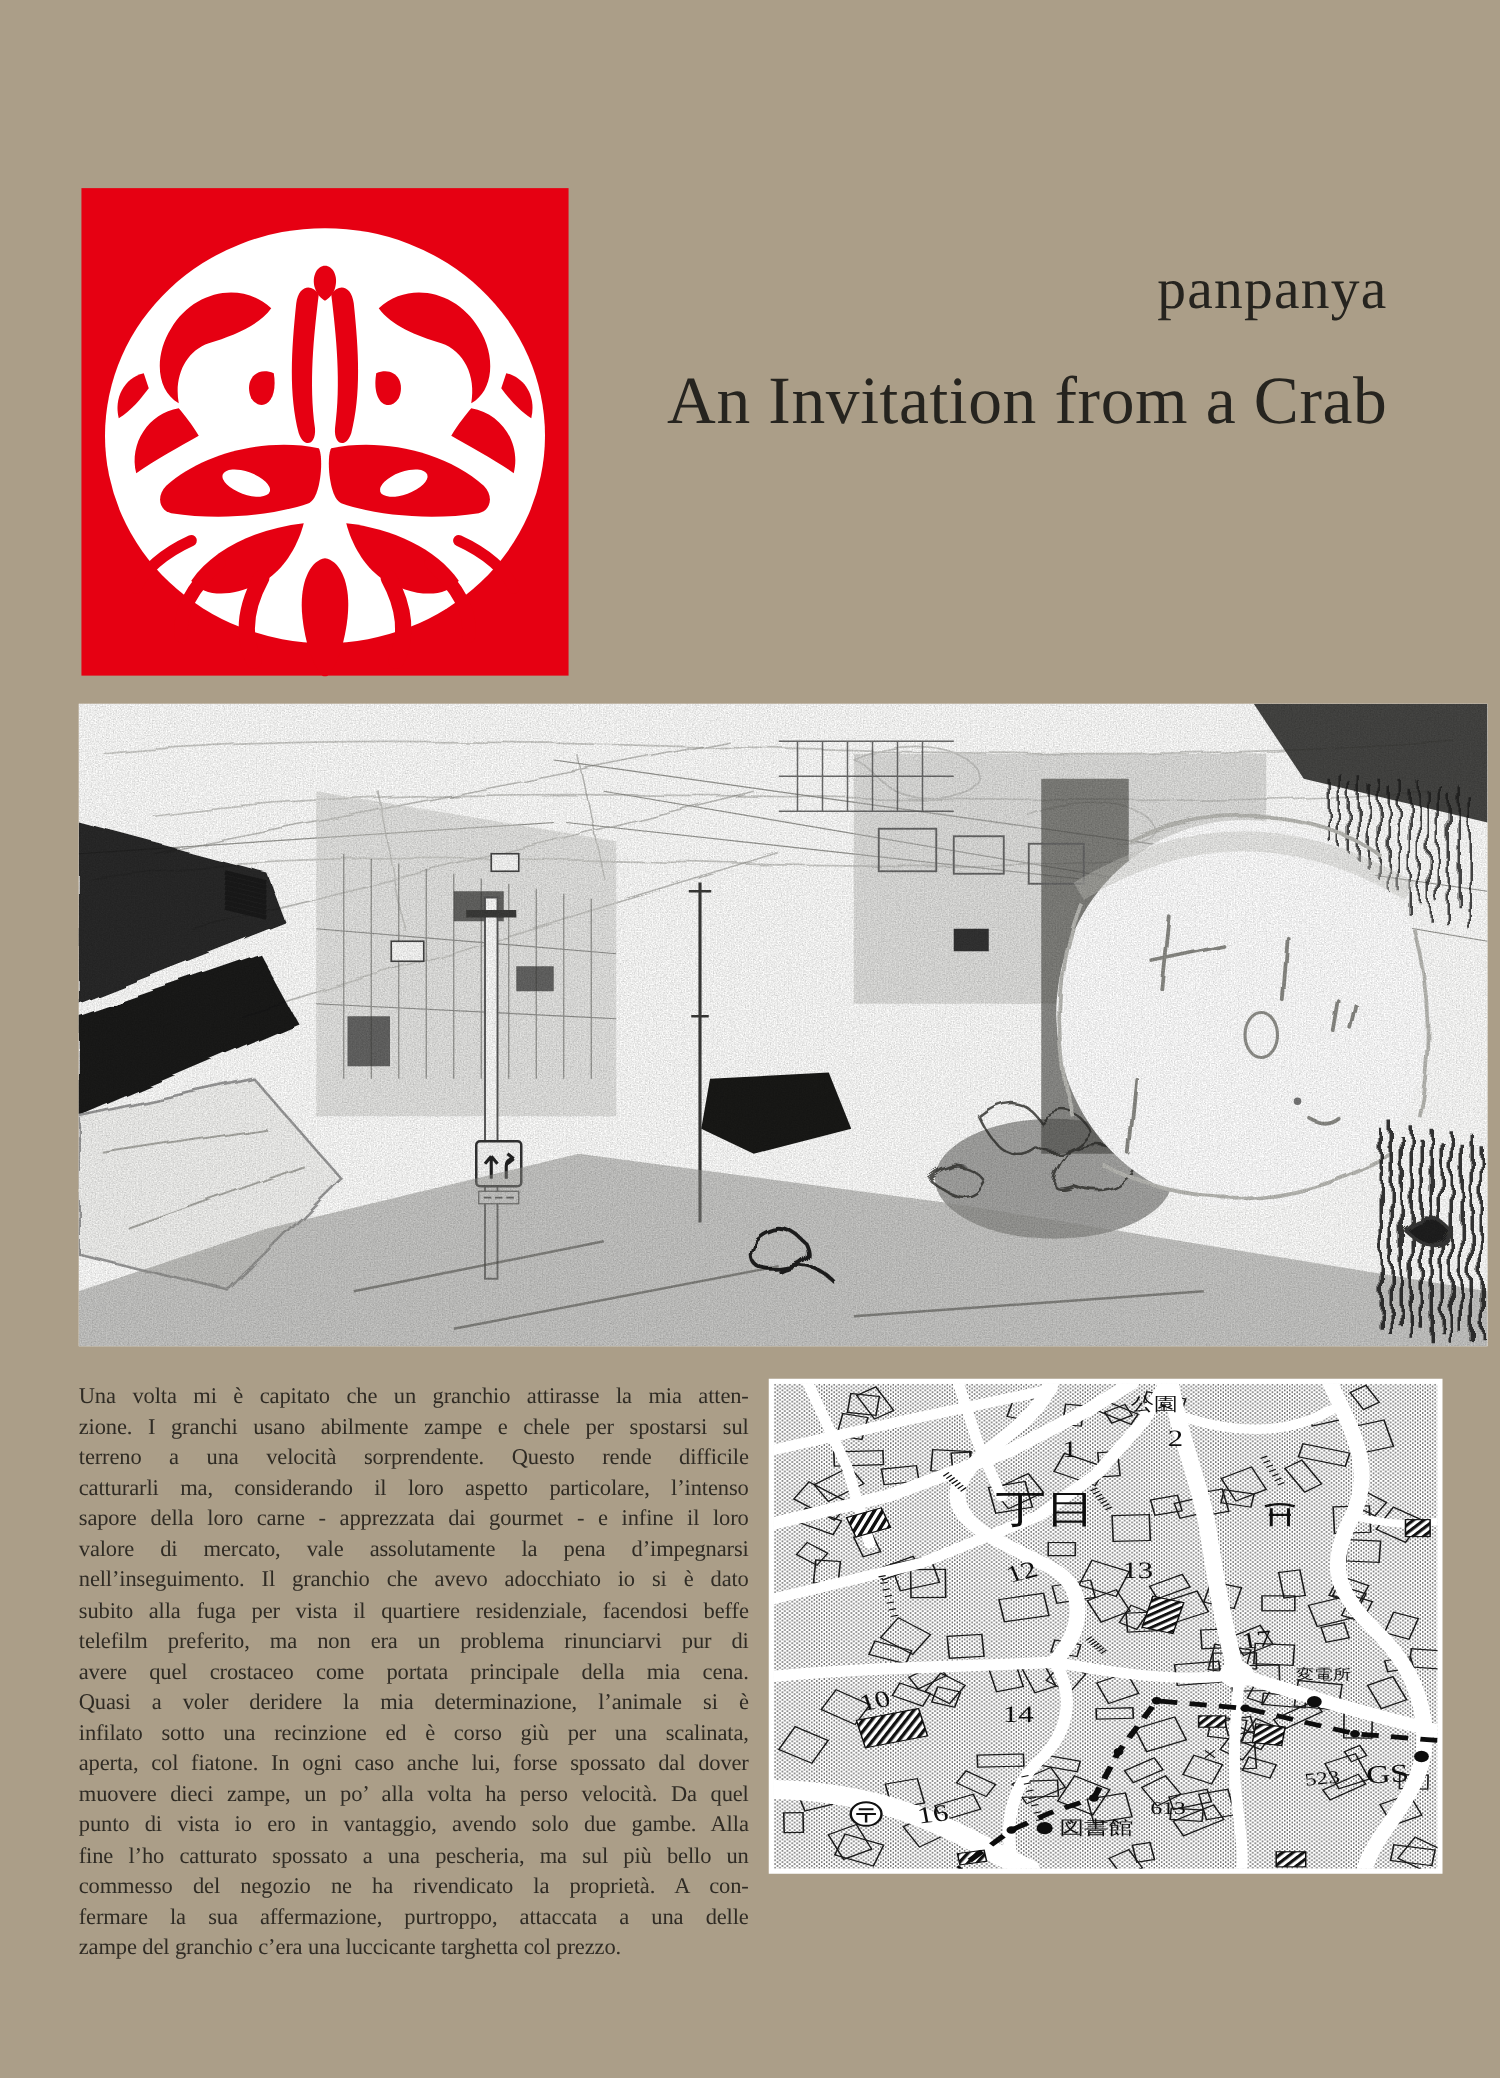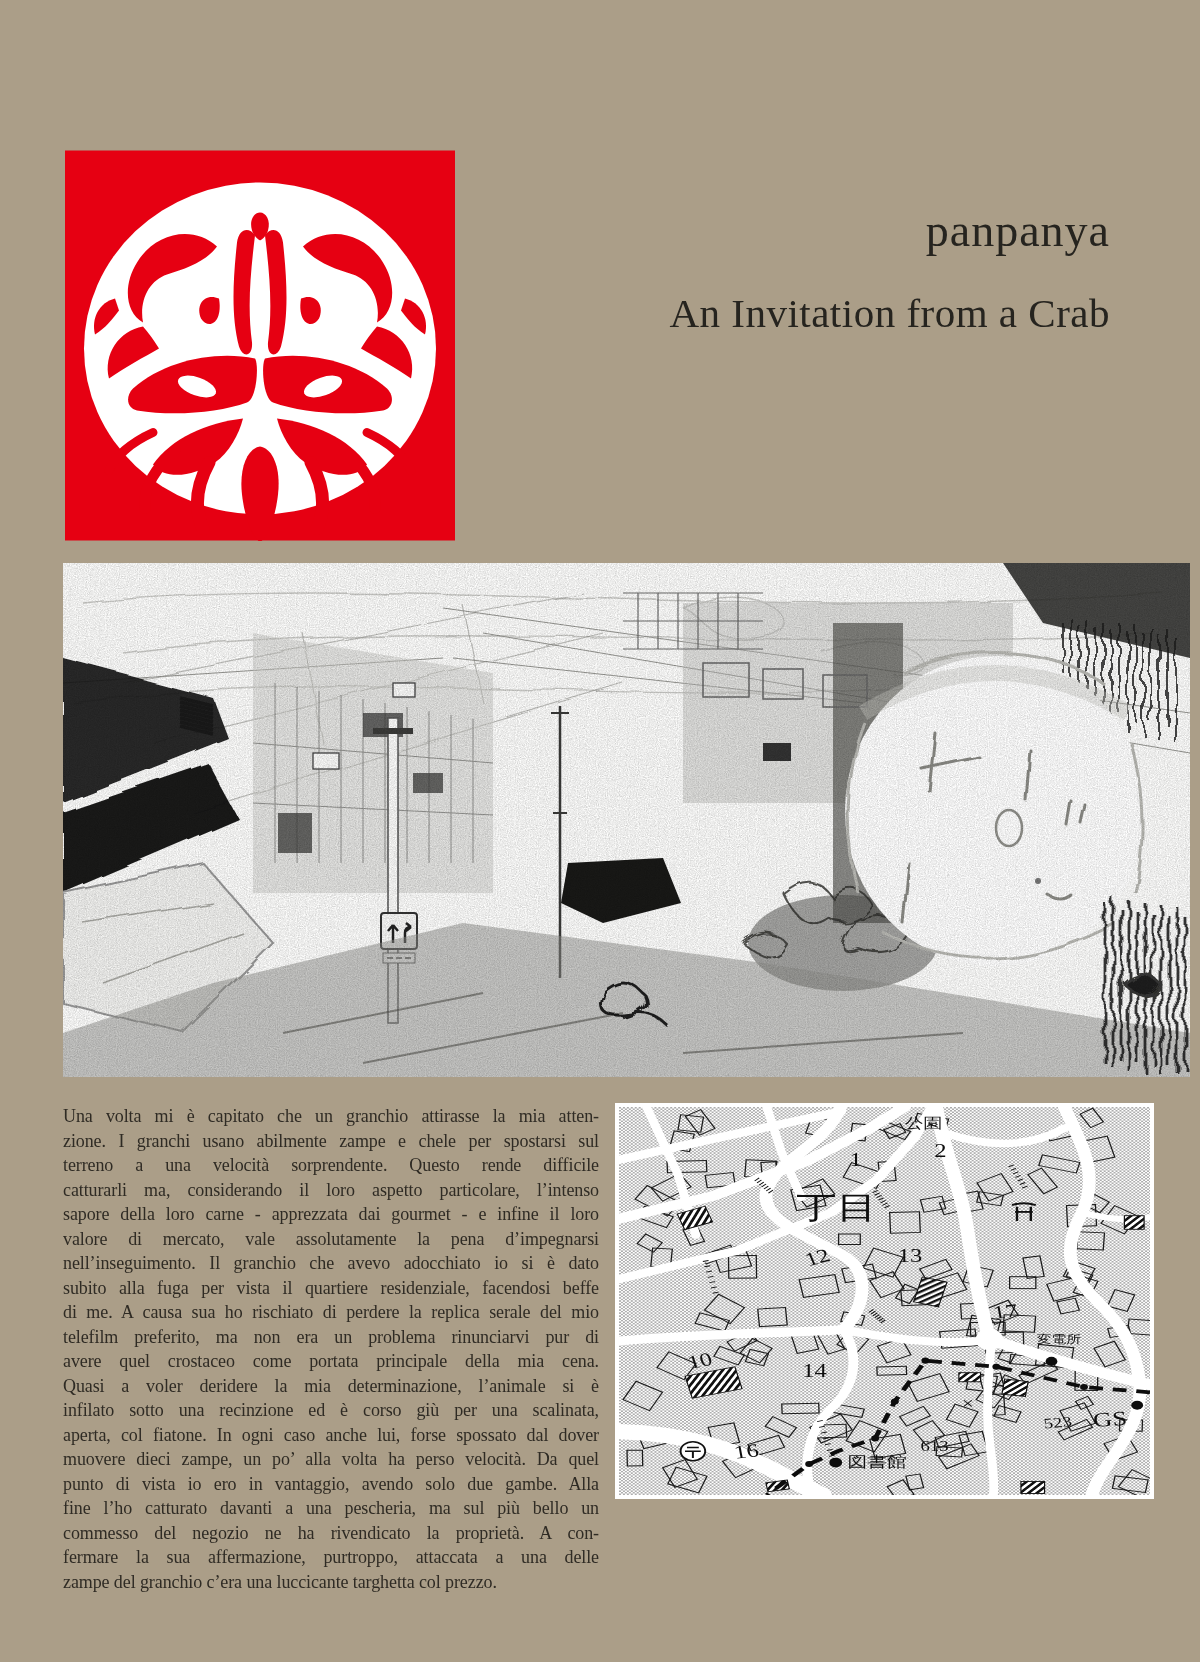--- a/index.html
+++ b/index.html
@@ -5,21 +5,21 @@
   html,body{margin:0;padding:0;}
   body{
     width:1200px;height:1662px;position:relative;overflow:hidden;
     background:#ab9e88;
     font-family:"Liberation Serif", serif;
   }
   .emblem{position:absolute;left:65px;top:150px;width:390px;height:391px;}
   .emblem svg{display:block;width:100%;height:100%;}
   .titles{position:absolute;left:440px;top:204px;width:670px;text-align:right;color:#26241f;}
   .author{font-size:46px;letter-spacing:1px;}
-  .booktitle{font-size:41px;margin-top:32px;letter-spacing:0.5px;white-space:nowrap;}
+  .booktitle{font-size:54px;margin-top:32px;letter-spacing:0.5px;white-space:nowrap;}
   .illustration{position:absolute;left:63px;top:563px;width:1127px;height:514px;background:#fdfdfc;}
   .illustration svg{display:block;width:100%;height:100%;}
   .synopsis{
     position:absolute;left:63px;top:1104px;width:536px;
     font-size:18px;line-height:24.5px;color:#2f2b24;letter-spacing:-0.1px;
   }
   .synopsis .ln{text-align:justify;text-align-last:justify;white-space:normal;}
   .synopsis .ln.last{text-align-last:left;}
   .map{
     position:absolute;left:615px;top:1103px;width:539px;height:396px;
@@ -203,29 +203,28 @@
 
 <div class="synopsis">
     <div class="ln">Una volta mi è capitato che un granchio attirasse la mia atten-</div>
     <div class="ln">zione. I granchi usano abilmente zampe e chele per spostarsi sul</div>
     <div class="ln">terreno a una velocità sorprendente. Questo rende difficile</div>
     <div class="ln">catturarli ma, considerando il loro aspetto particolare, l’intenso</div>
     <div class="ln">sapore della loro carne - apprezzata dai gourmet - e infine il loro</div>
     <div class="ln">valore di mercato, vale assolutamente la pena d’impegnarsi</div>
     <div class="ln">nell’inseguimento. Il granchio che avevo adocchiato io si è dato</div>
     <div class="ln">subito alla fuga per vista il quartiere residenziale, facendosi beffe</div>
-    <div class="ln">di me. A causa sua ho rischiato di perdere la replica serale del mio</div>
     <div class="ln">telefilm preferito, ma non era un problema rinunciarvi pur di</div>
     <div class="ln">avere quel crostaceo come portata principale della mia cena.</div>
     <div class="ln">Quasi a voler deridere la mia determinazione, l’animale si è</div>
     <div class="ln">infilato sotto una recinzione ed è corso giù per una scalinata,</div>
     <div class="ln">aperta, col fiatone. In ogni caso anche lui, forse spossato dal dover</div>
     <div class="ln">muovere dieci zampe, un po’ alla volta ha perso velocità. Da quel</div>
     <div class="ln">punto di vista io ero in vantaggio, avendo solo due gambe. Alla</div>
-    <div class="ln">fine l’ho catturato davanti a una pescheria, ma sul più bello un</div>
+    <div class="ln">fine l’ho catturato spossato a una pescheria, ma sul più bello un</div>
     <div class="ln">commesso del negozio ne ha rivendicato la proprietà. A con-</div>
     <div class="ln">fermare la sua affermazione, purtroppo, attaccata a una delle</div>
     <div class="ln last">zampe del granchio c’era una luccicante targhetta col prezzo.</div>
   </div>
 
 <div class="map">
   <svg id="mapsvg" viewBox="0 0 539 514" preserveAspectRatio="none">
     <defs>
       <pattern id="dots" width="4" height="4" patternUnits="userSpaceOnUse">
         <rect width="4" height="4" fill="#ffffff"></rect>

